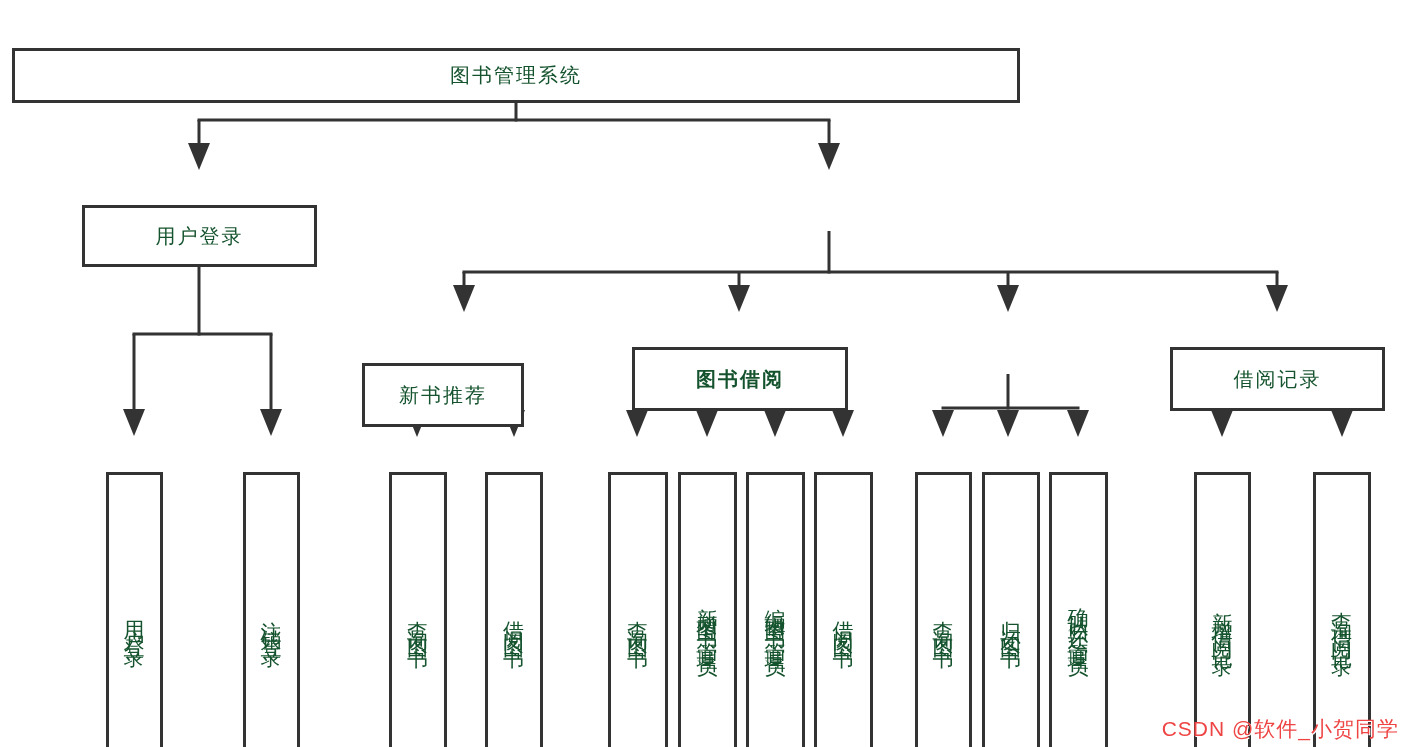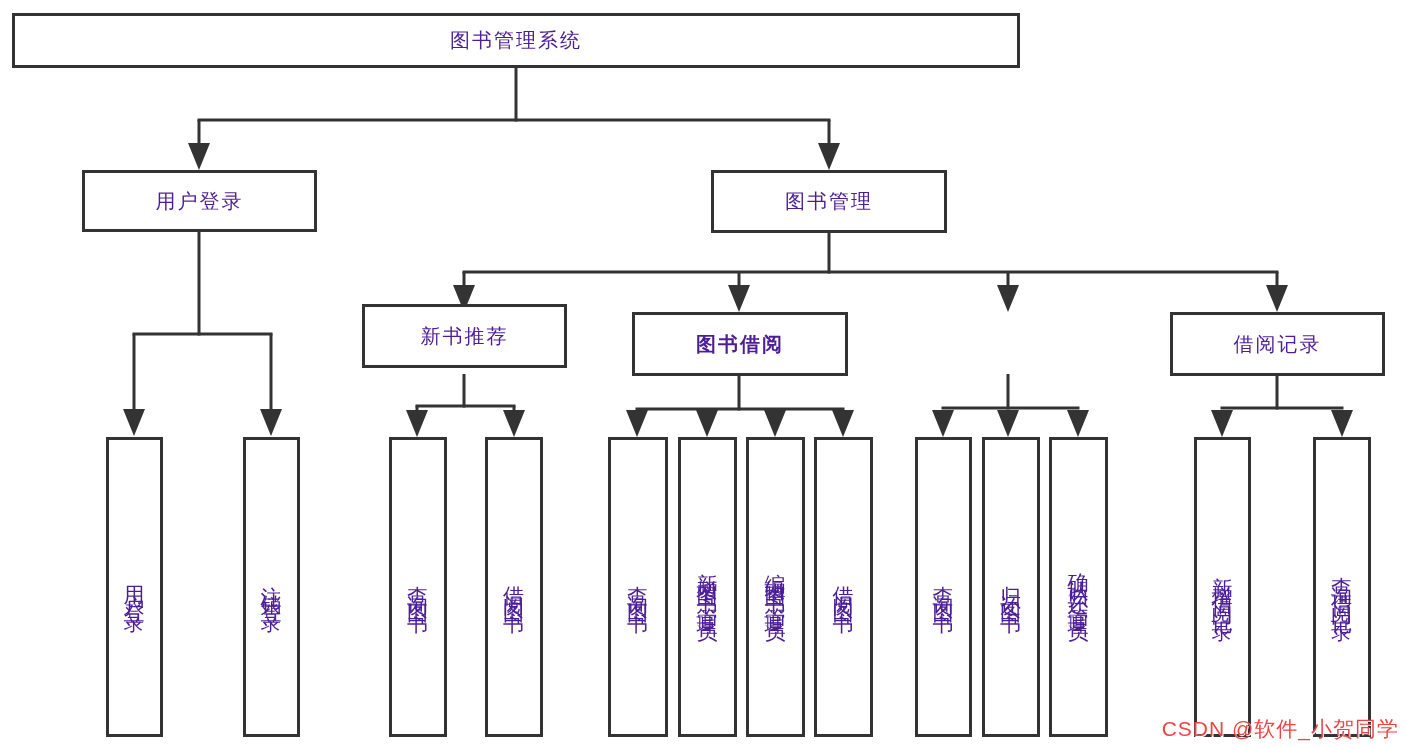--- a/index.html
+++ b/index.html
@@ -17,21 +17,22 @@
     width: 1405px; height: 747px;
   }
   .box {
     position: absolute;
     box-sizing: border-box;
     border: 3px solid #333333;
     background: #ffffff;
     display: flex;
     align-items: center;
     justify-content: center;
-    color: #4c1d95;
+    color: #14532d;
+    margin-top: 35px;
   }
   .h-label {
     font-size: 20px;
     letter-spacing: 2px;
     white-space: nowrap;
   }
   .v-label {
     writing-mode: vertical-rl;
     text-orientation: mixed;
     font-size: 21px;
@@ -112,25 +113,22 @@
     </g>
   </svg>
 
   <div class="box" style="left:12px; top:13px; width:1008px; height:55px;">
     <span class="h-label">图书管理系统</span>
   </div>
 
   <div class="box" style="left:82px; top:170px; width:235px; height:62px;">
     <span class="h-label">用户登录</span>
   </div>
-  <div class="box" style="left:711px; top:170px; width:236px; height:63px;">
-    <span class="h-label">图书管理</span>
-  </div>
 
-  <div class="box" style="left:362px; top:304px; width:205px; height:64px;">
+  <div class="box" style="left:362px; top:328px; width:162px; height:64px;">
     <span class="h-label">新书推荐</span>
   </div>
   <div class="box" style="left:632px; top:312px; width:216px; height:64px;font-weight:bold;">
     <span class="h-label">图书借阅</span>
   </div>
   <div class="box" style="left:1170px; top:312px; width:215px; height:64px;font-family:Liberation Serif, serif;">
     <span class="h-label">借阅记录</span>
   </div>
 
   <div class="box" style="left:106px; top:437px; width:57px; height:300px;">

